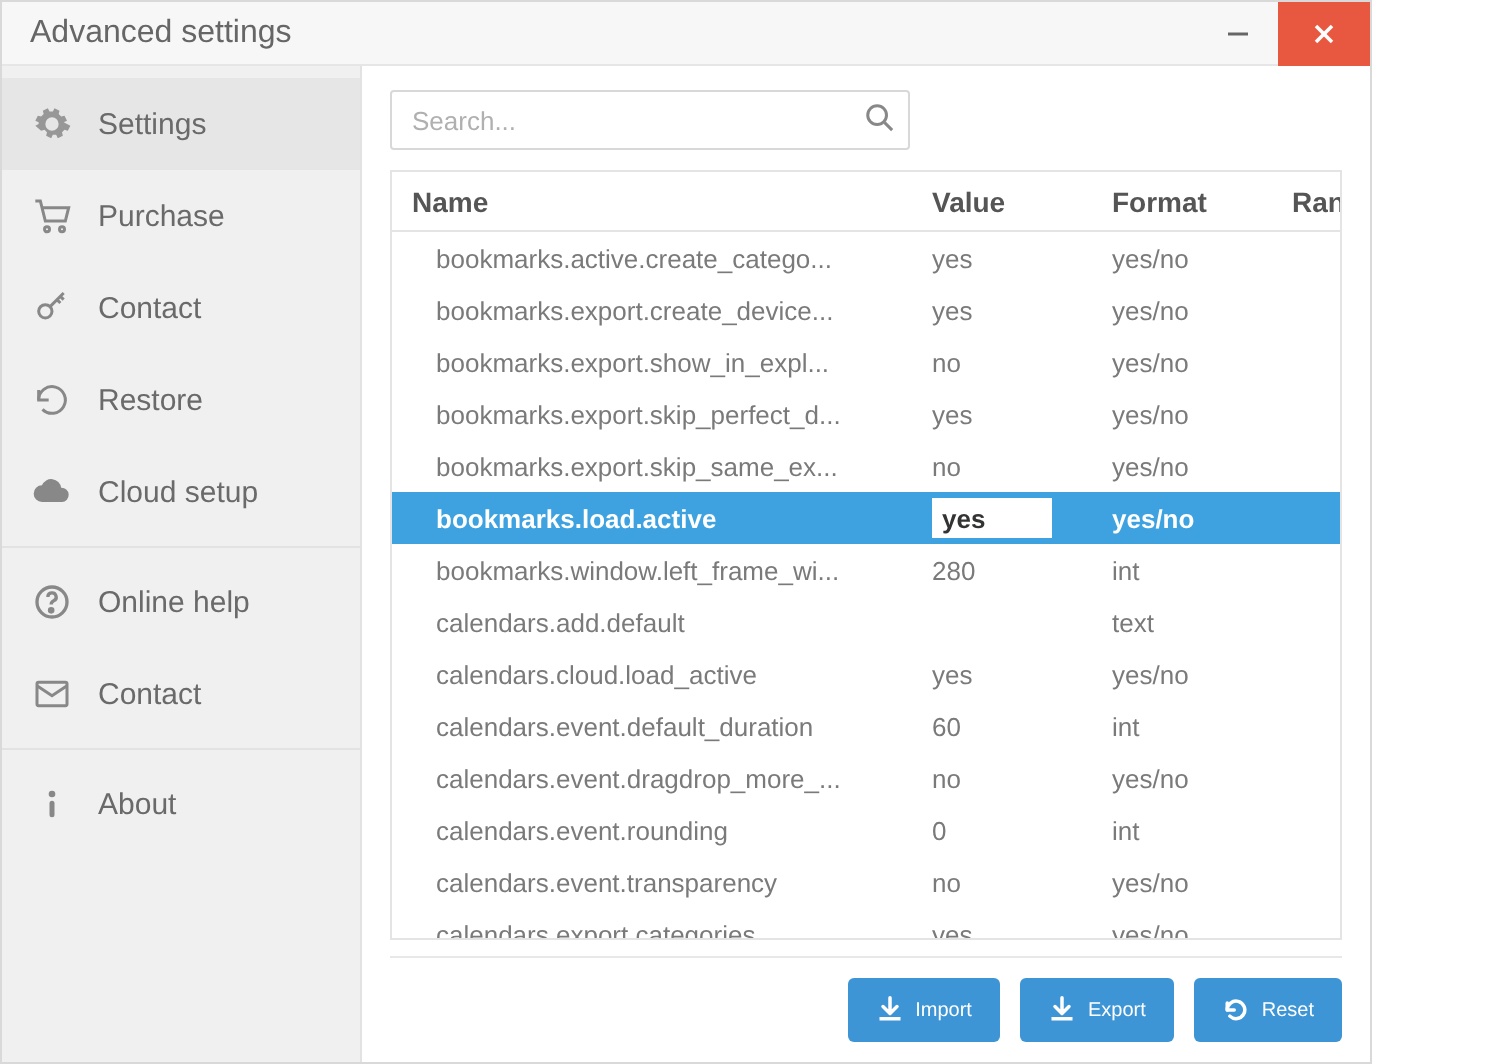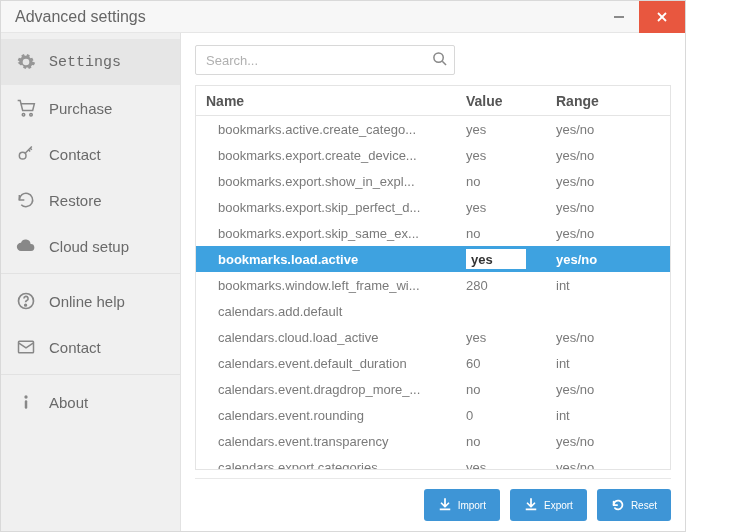--- a/index.html
+++ b/index.html
@@ -5,21 +5,21 @@
   * { box-sizing: border-box; margin: 0; padding: 0; }
   html, body { width: 750px; height: 532px; font-family: "Segoe UI", Arial, sans-serif; font-size: 14px; color: #5a5a5a; background: #fff; overflow: hidden; }
   .window { width: 686px; height: 532px; border: 1px solid #d9d9d9; display: flex; flex-direction: column; }
   .titlebar { height: 32px; display: flex; align-items: center; background: #f7f7f7; border-bottom: 1px solid #e6e6e6; }
   .titlebar .title { padding-left: 14px; font-size: 16px; color: #666; flex: 1; }
   .titlebar .winbtn { width: 40px; height: 32px; display: flex; align-items: center; justify-content: center; color: #666; }
   .titlebar .winbtn.close { background: #e8573f; color: #fff; width: 46px; }
   .body { flex: 1; display: flex; min-height: 0; }
   .sidebar { width: 180px; background: #f0f0f0; border-right: 1px solid #e2e2e2; padding-top: 6px; }
   .side-item { display: flex; align-items: center; gap: 12px; height: 46px; padding: 0 14px; color: #6a6a6a; font-size: 15px; cursor: pointer; }
-  .side-item.active { background: #e6e6e6; font-family: Liberation Mono, monospace; }
+  .side-item.active { background: #e6e6e6; }
   .side-sep { height: 1px; background: #e2e2e2; margin: 4px 0; }
   .side-icon { width: 22px; height: 22px; display: flex; align-items: center; justify-content: center; color: #888; }
   .main { flex: 1; display: flex; flex-direction: column; padding: 12px 14px 10px 14px; min-width: 0; }
   .searchwrap { position: relative; width: 260px; margin-bottom: 10px; }
   .searchwrap input { width: 100%; height: 30px; border: 1px solid #d8d8d8; padding: 0 34px 0 10px; font-size: 13px; color: #666; outline: none; border-radius: 2px; }
   .searchwrap input::placeholder { color: #b0b0b0; }
   .searchwrap .sicon { position: absolute; right: 8px; top: 50%; transform: translateY(-50%); color: #888; }
   .tablewrap { flex: 1; border: 1px solid #e4e4e4; display: flex; flex-direction: column; min-height: 0; }
   .thead { display: flex; height: 30px; border-bottom: 1px solid #e4e4e4; font-weight: 600; color: #555; background: #fff; }
   .th, .td { padding: 0 10px; display: flex; align-items: center; white-space: nowrap; overflow: hidden; text-overflow: ellipsis; }
@@ -146,20 +146,21 @@
               <circle cx="7" cy="7" r="5" stroke="currentColor" stroke-width="1.6"></circle>
               <line x1="11" y1="11" x2="15" y2="15" stroke="currentColor" stroke-width="1.6"></line>
             </svg>
         </span>
       </div>
 
       <div class="tablewrap">
         <div class="thead">
           <div class="th c-name">Name</div>
           <div class="th c-val">Value</div>
+          <div class="th c-fmt">Format</div>
           <div class="th c-range">Range</div>
         </div>
         <div class="tbody" id="tbody">
             <div class="tr">
               <div class="td c-name">bookmarks.active.create_catego...</div>
               <div class="td c-val">yes</div>
               <div class="td c-fmt">yes/no</div>
               <div class="td c-range"></div>
             </div>
             <div class="tr">
@@ -196,20 +197,21 @@
             </div>
             <div class="tr">
               <div class="td c-name">bookmarks.window.left_frame_wi...</div>
               <div class="td c-val">280</div>
               <div class="td c-fmt">int</div>
               <div class="td c-range"></div>
             </div>
             <div class="tr">
               <div class="td c-name">calendars.add.default</div>
               <div class="td c-val"></div>
+              <div class="td c-fmt">text</div>
               <div class="td c-range"></div>
             </div>
             <div class="tr">
               <div class="td c-name">calendars.cloud.load_active</div>
               <div class="td c-val">yes</div>
               <div class="td c-fmt">yes/no</div>
               <div class="td c-range"></div>
             </div>
             <div class="tr">
               <div class="td c-name">calendars.event.default_duration</div>

